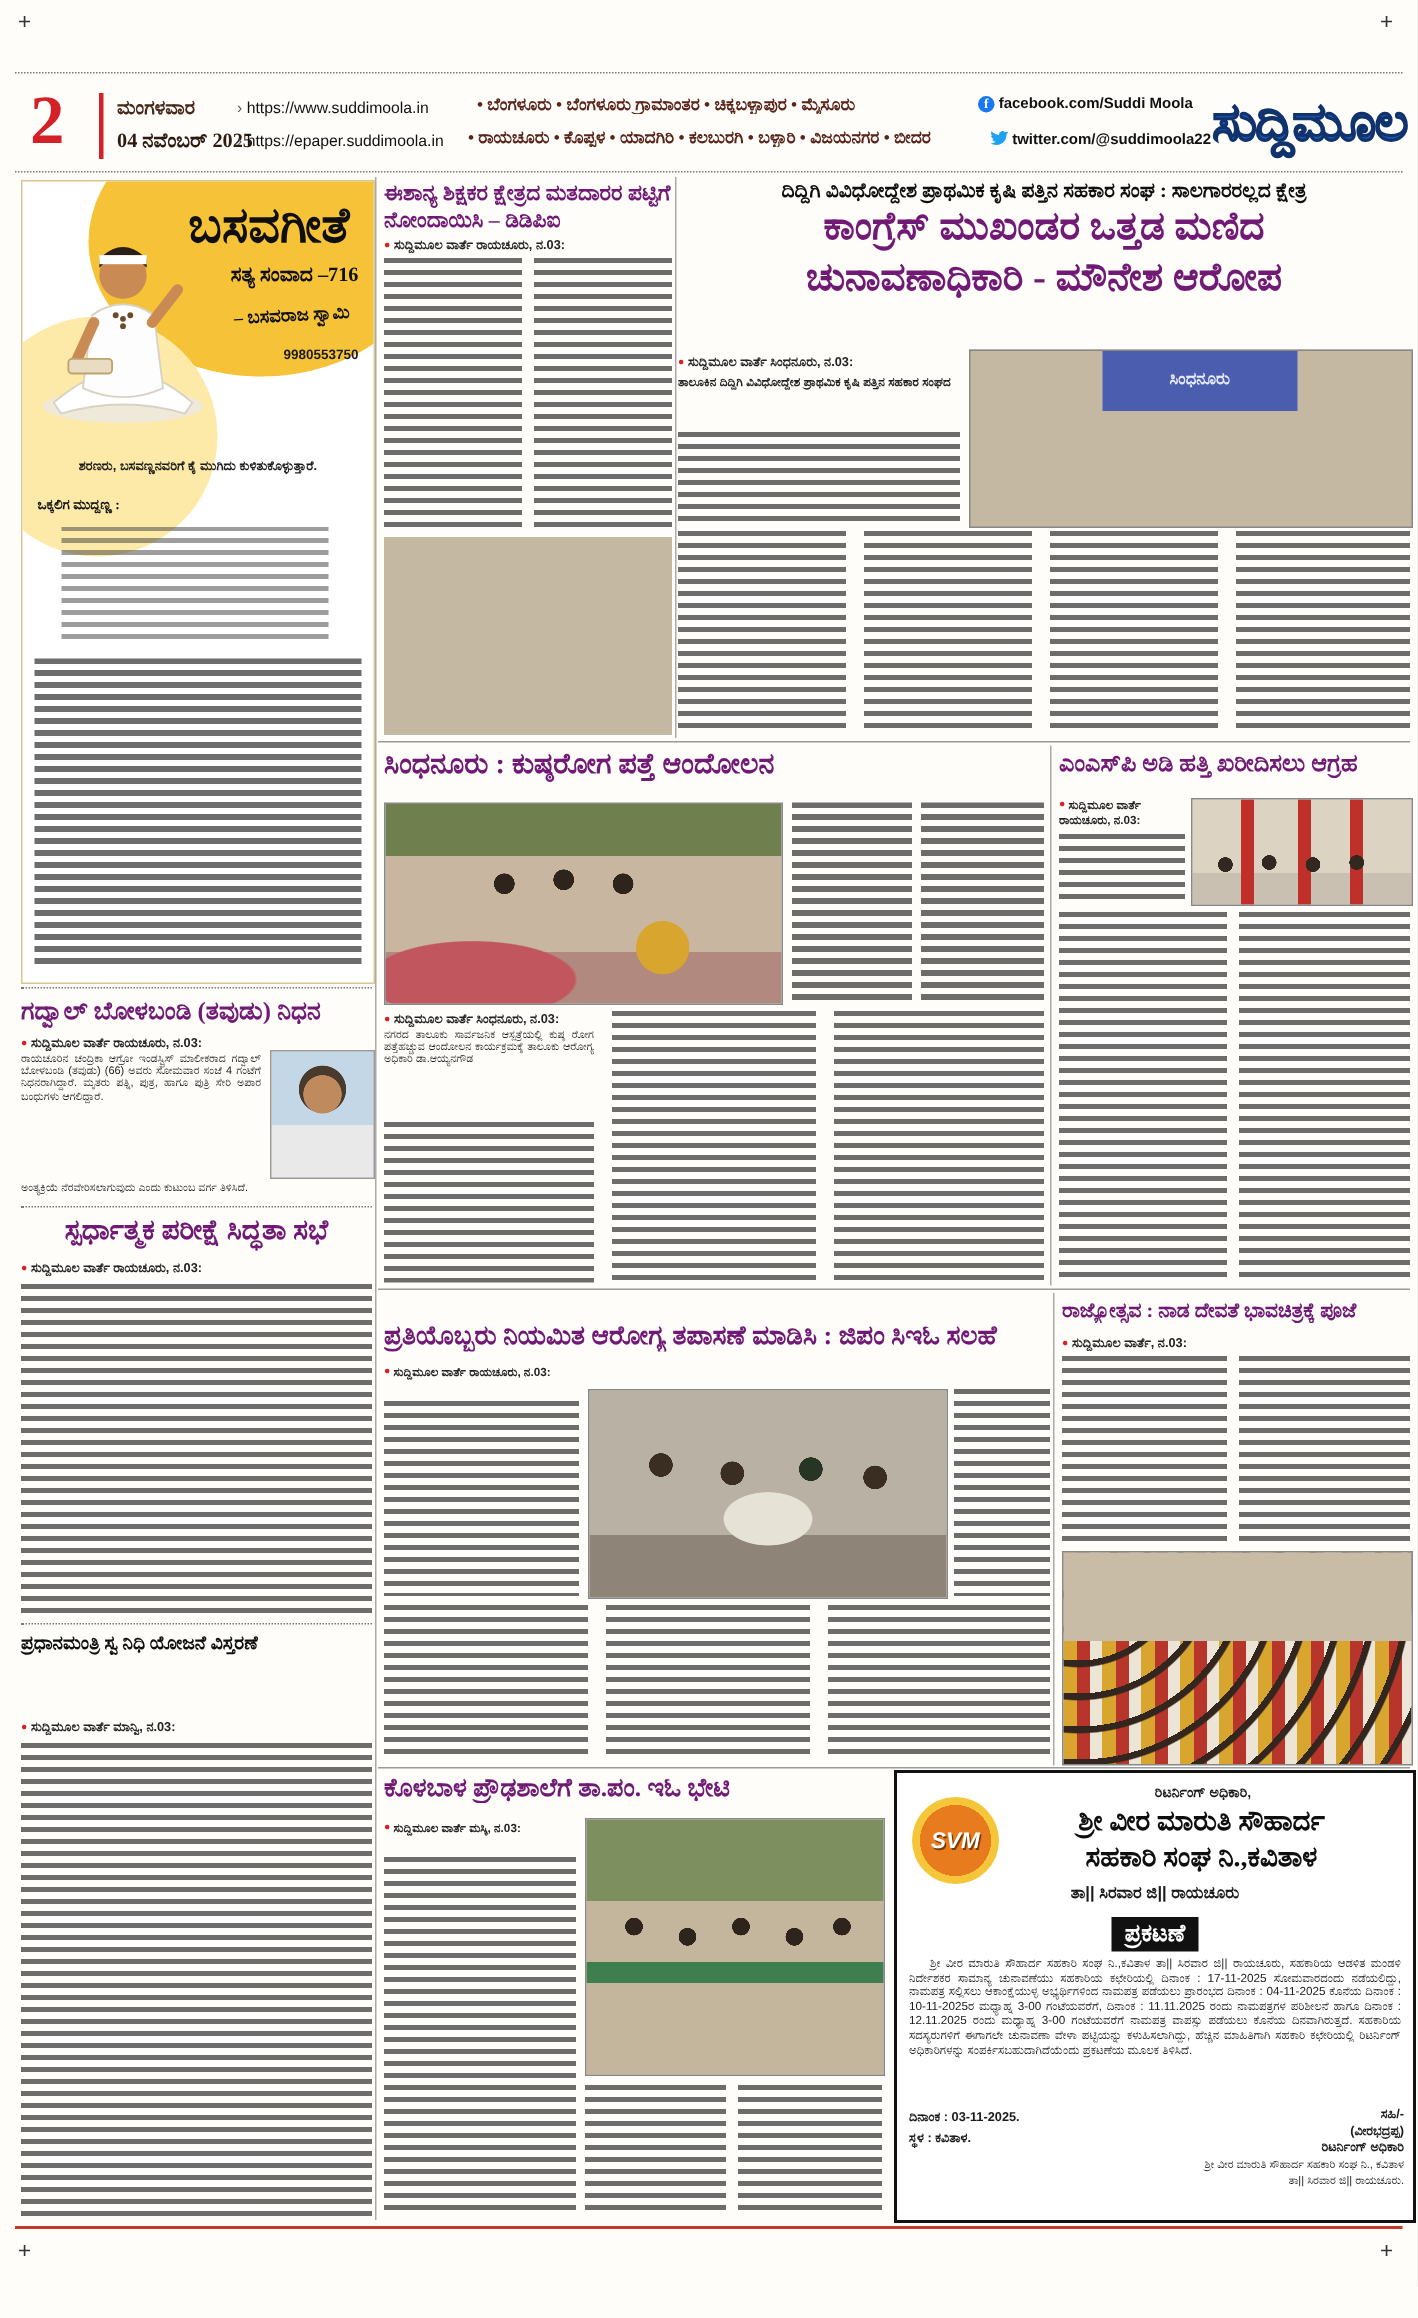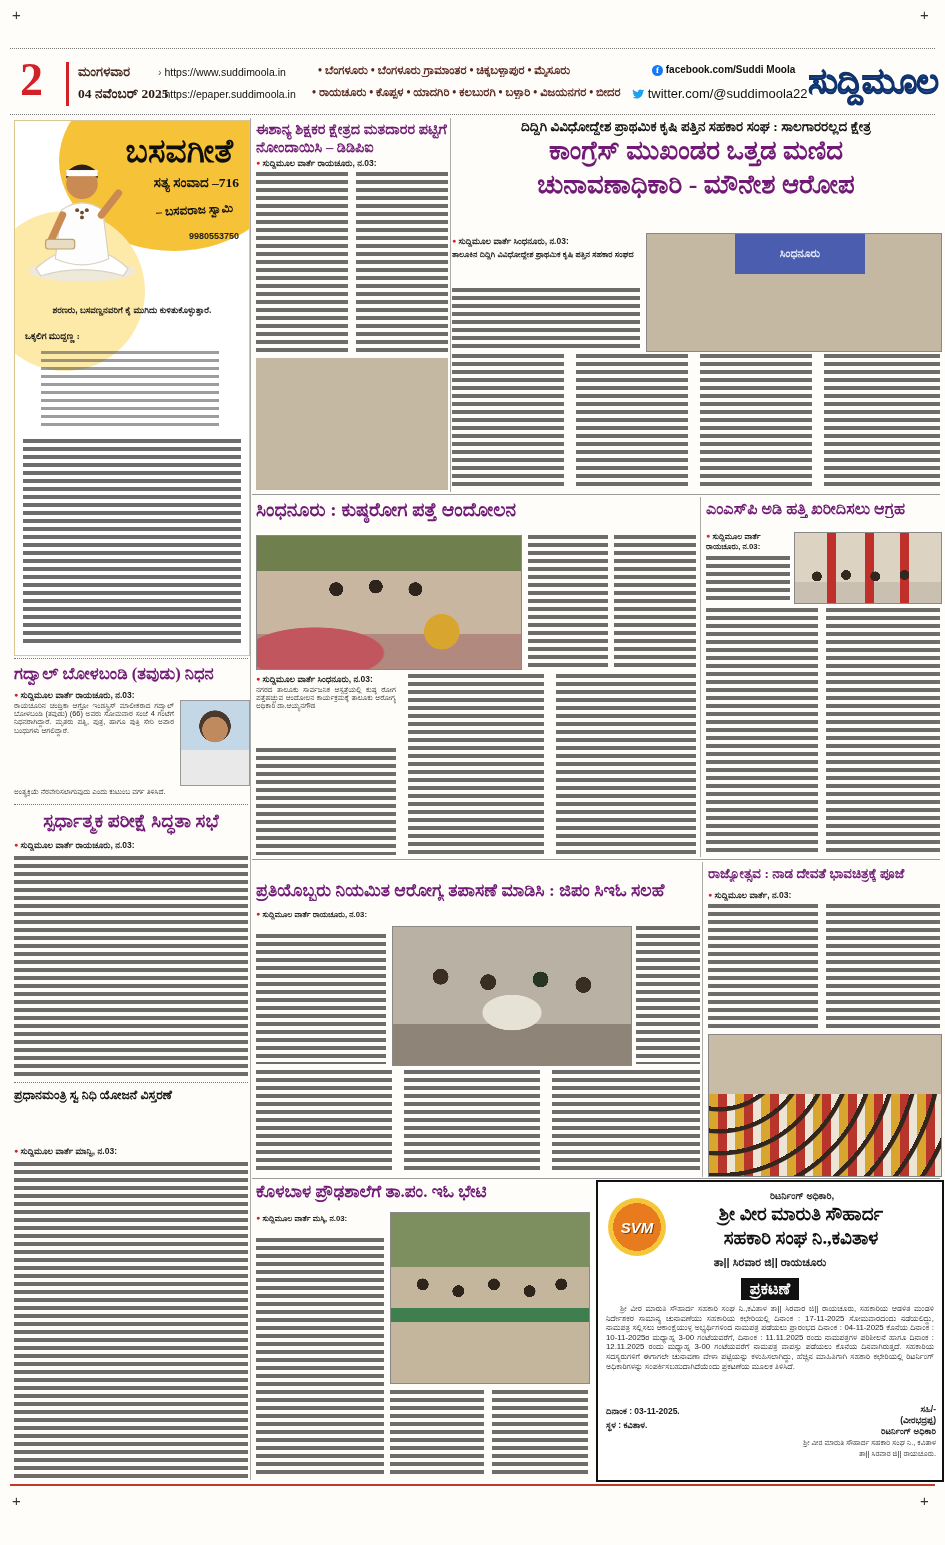--- a/index.html
+++ b/index.html
@@ -45,21 +45,21 @@
   <div class="abs" style="left:158px;top:66px;font-size:10.5px;color:#111;"><span style="color:#555;">›</span> <span>https://www.suddimoola.in</span></div>
   <div class="abs" style="left:158px;top:88px;font-size:10.5px;color:#111;"><span style="color:#555;">›</span> <span>https://epaper.suddimoola.in</span></div>
 
   <div class="abs serifb" style="left:318px;top:64px;width:335px;font-size:11.5px;color:#5a241a;white-space:nowrap;overflow:hidden;">• ಬೆಂಗಳೂರು • ಬೆಂಗಳೂರು ಗ್ರಾಮಾಂತರ • ಚಿಕ್ಕಬಳ್ಳಾಪುರ • ಮೈಸೂರು</div>
   <div class="abs serifb" style="left:312px;top:86px;width:345px;font-size:11.5px;color:#5a241a;white-space:nowrap;overflow:hidden;">• ರಾಯಚೂರು • ಕೊಪ್ಪಳ • ಯಾದಗಿರಿ • ಕಲಬುರಗಿ • ಬಳ್ಳಾರಿ • ವಿಜಯನಗರ • ಬೀದರ</div>
 
   <div class="abs" style="left:652px;top:64px;font-size:10px;font-weight:700;color:#111;">
     <span class="fbicon">f</span>
     <span>facebook.com/Suddi Moola</span>
   </div>
-  <div class="abs" style="left:632px;top:86px;font-size:13px;font-weight:400;color:#111;">
+  <div class="abs" style="left:660px;top:86px;font-size:10px;font-weight:700;color:#111;">
     <svg width="12" height="11" viewBox="0 0 16 14" style="vertical-align:-1px;">
       <path d="M15 2 C14.4 2.3 13.8 2.5 13.2 2.6 A3 3 0 0 0 8 5 C5.4 4.8 3 3.6 1.4 1.7 C.5 3.2 1 5 2.4 5.9 C1.9 5.9 1.4 5.7 1 5.5 C1 7 2.1 8.3 3.5 8.6 C3 8.8 2.5 8.8 2 8.7 C2.4 10 3.6 10.9 5 11 C3.8 12 2.2 12.5 0.6 12.3 C2 13.3 3.8 13.8 5.6 13.8 C11.6 13.8 14.9 8.8 14.7 4.3 C15.3 3.9 15.9 3.3 16.3 2.6 Z" fill="#1da1f2"></path>
     </svg>
     <span>twitter.com/@suddimoola22</span>
   </div>
 
   <div class="abs masthead" style="left:770px;top:62px;width:168px;font-size:35px;text-align:right;">ಸುದ್ದಿಮೂಲ</div>
 
   <div class="abs rule-v" style="left:250px;top:118px;height:1362px;"></div>
 

